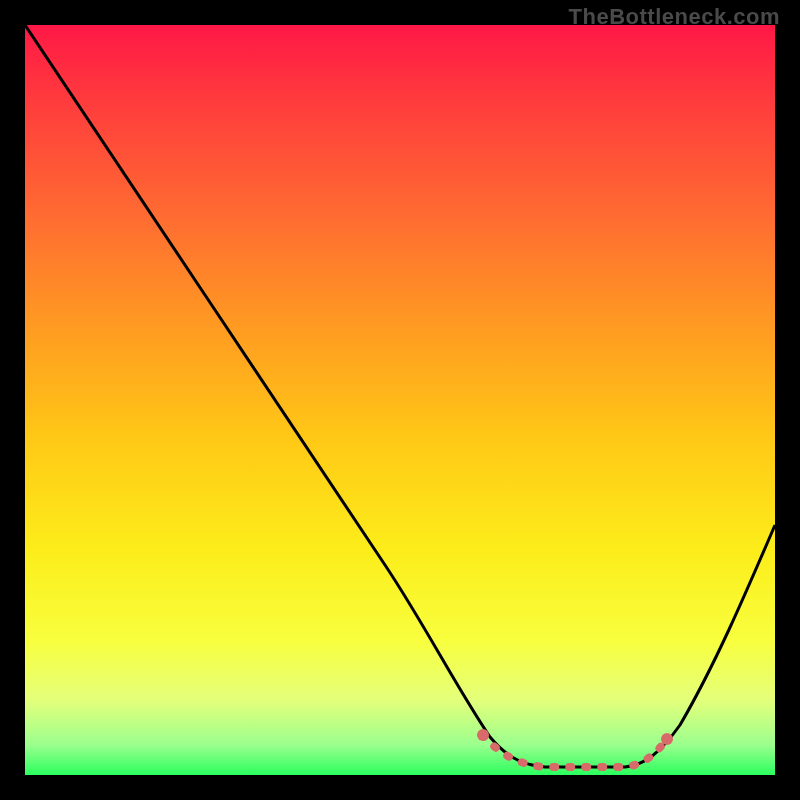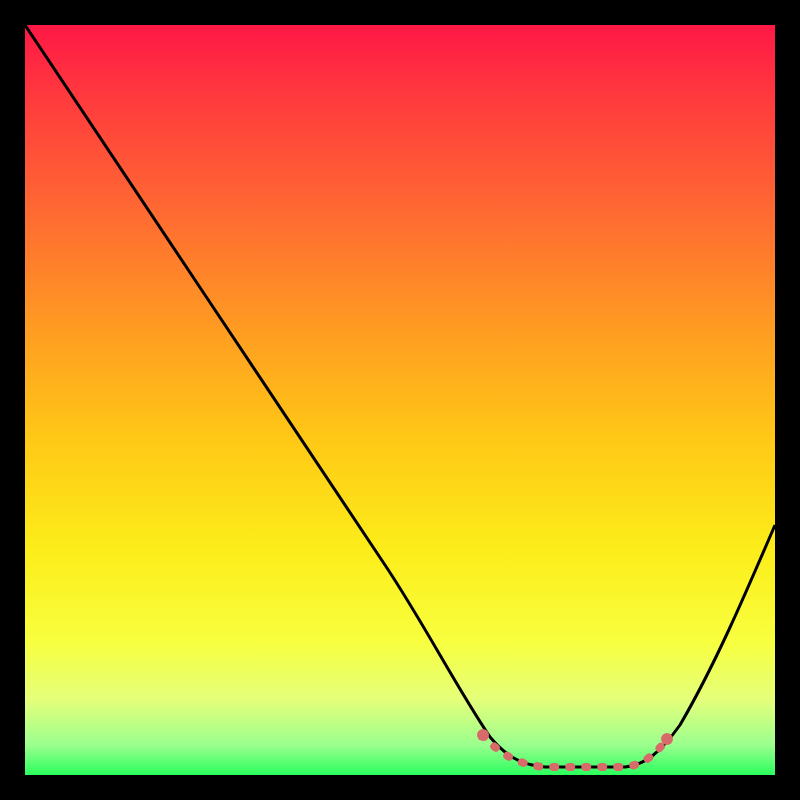--- a/index.html
+++ b/index.html
@@ -51,20 +51,21 @@
     left: 0;
     top: 0;
     width: 750px;
     height: 750px;
   }
 </style>
 </head>
 <body>
 
 <div class="outer">
+  <div class="watermark">TheBottleneck.com</div>
 
   <div class="plot">
     <svg class="curves" viewBox="0 0 750 750" preserveAspectRatio="none">
 
       <path fill="none" stroke="#000" stroke-width="3" d="M 0 0
                C 60 90, 120 180, 180 270
                C 240 360, 300 450, 360 540
                C 400 600, 430 660, 465 712
                C 480 730, 495 740, 520 742
                L 600 742

